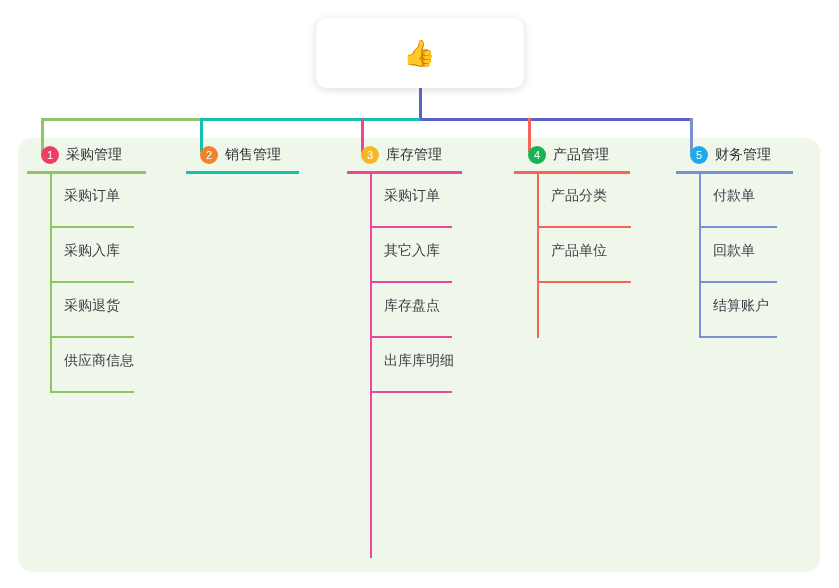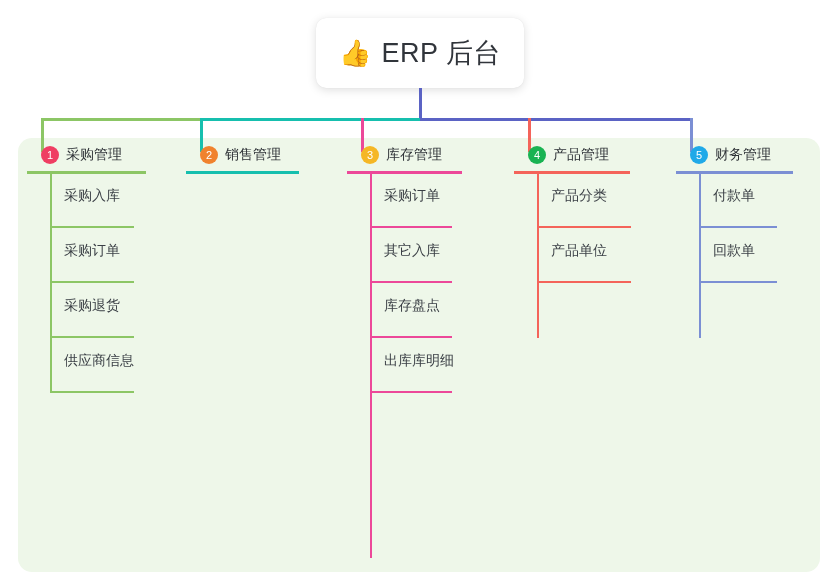--- a/index.html
+++ b/index.html
@@ -76,21 +76,20 @@
 </style>
 </head>
 <body>
 
 <div id="canvas">
 
   <div class="panel"></div>
 
   <div class="root-card">
     <span class="root-emoji">👍</span>
-    <span class="root-title">ERP 后台</span>
   </div>
 
   <div id="connectors">
       <div class="vline" style="left: 419px; top: 88px; height: 33px; background: rgb(91, 99, 196);"></div>
       <div class="hline" style="left: 41px; top: 118px; width: 159px; background: rgb(140, 198, 101);"></div>
       <div class="hline" style="left: 200px; top: 118px; width: 220px; background: rgb(22, 191, 174);"></div>
       <div class="hline" style="left: 420px; top: 118px; width: 273px; background: rgb(91, 99, 196);"></div>
       <div class="vline" style="left: 41px; top: 118px; height: 34px; background: rgb(140, 198, 101);"></div>
       <div class="vline" style="left: 200px; top: 118px; height: 34px; background: rgb(22, 191, 174);"></div>
       <div class="vline" style="left: 361px; top: 118px; height: 34px; background: rgb(236, 72, 153);"></div>
@@ -101,25 +100,25 @@
   <div id="columns">
       <div class="column" style="left: 27px;">
         <div class="col-head">
           <span class="badge" style="background: rgb(239, 62, 99);">1</span>
           <span class="col-title">采购管理</span>
         </div>
         <div class="col-rule" style="width: 119px; background: rgb(140, 198, 101); top: 31px;"></div>
         <div class="items">
           <div class="stem" style="background: rgb(140, 198, 101); height: 220px;"></div>
           <div class="item">
+            <span class="item-label">采购订单</span>
+            <div class="item-rule" style="width: 84px; background: rgb(140, 198, 101);"></div>
+          </div>
+          <div class="item">
             <span class="item-label">采购入库</span>
-            <div class="item-rule" style="width: 84px; background: rgb(140, 198, 101);"></div>
-          </div>
-          <div class="item">
-            <span class="item-label">采购订单</span>
             <div class="item-rule" style="width: 84px; background: rgb(140, 198, 101);"></div>
           </div>
           <div class="item">
             <span class="item-label">采购退货</span>
             <div class="item-rule" style="width: 84px; background: rgb(140, 198, 101);"></div>
           </div>
           <div class="item">
             <span class="item-label">供应商信息</span>
             <div class="item-rule" style="width: 84px; background: rgb(140, 198, 101);"></div>
           </div>
@@ -185,17 +184,21 @@
         <div class="items">
           <div class="stem" style="background: rgb(123, 143, 212); height: 165px;"></div>
           <div class="item">
             <span class="item-label">付款单</span>
             <div class="item-rule" style="width: 78px; background: rgb(123, 143, 212);"></div>
           </div>
           <div class="item">
             <span class="item-label">回款单</span>
             <div class="item-rule" style="width: 78px; background: rgb(123, 143, 212);"></div>
           </div>
+          <div class="item">
+            <span class="item-label">结算账户</span>
+            <div class="item-rule" style="width: 78px; background: rgb(123, 143, 212);"></div>
+          </div>
         </div>
       </div>
     </div>
 
 </div>
 
 </body></html>

